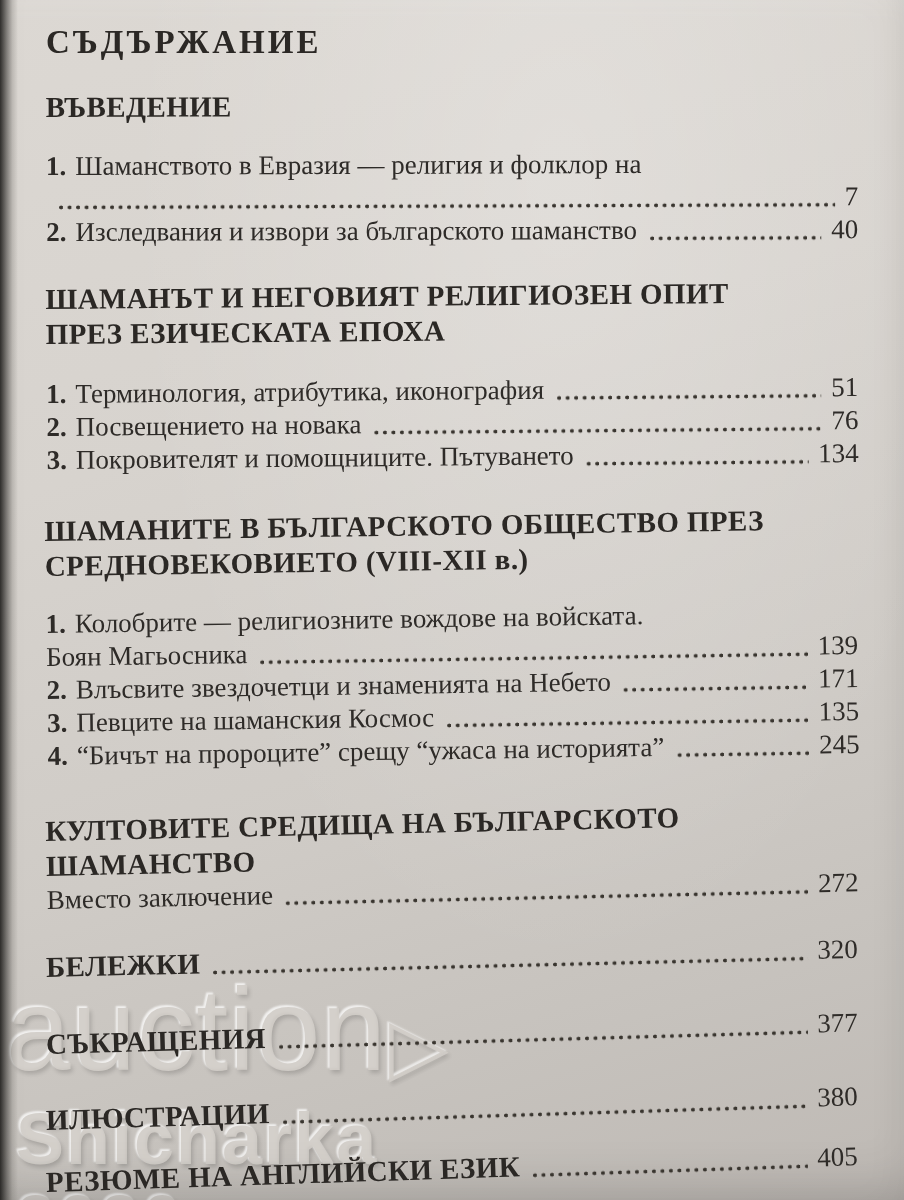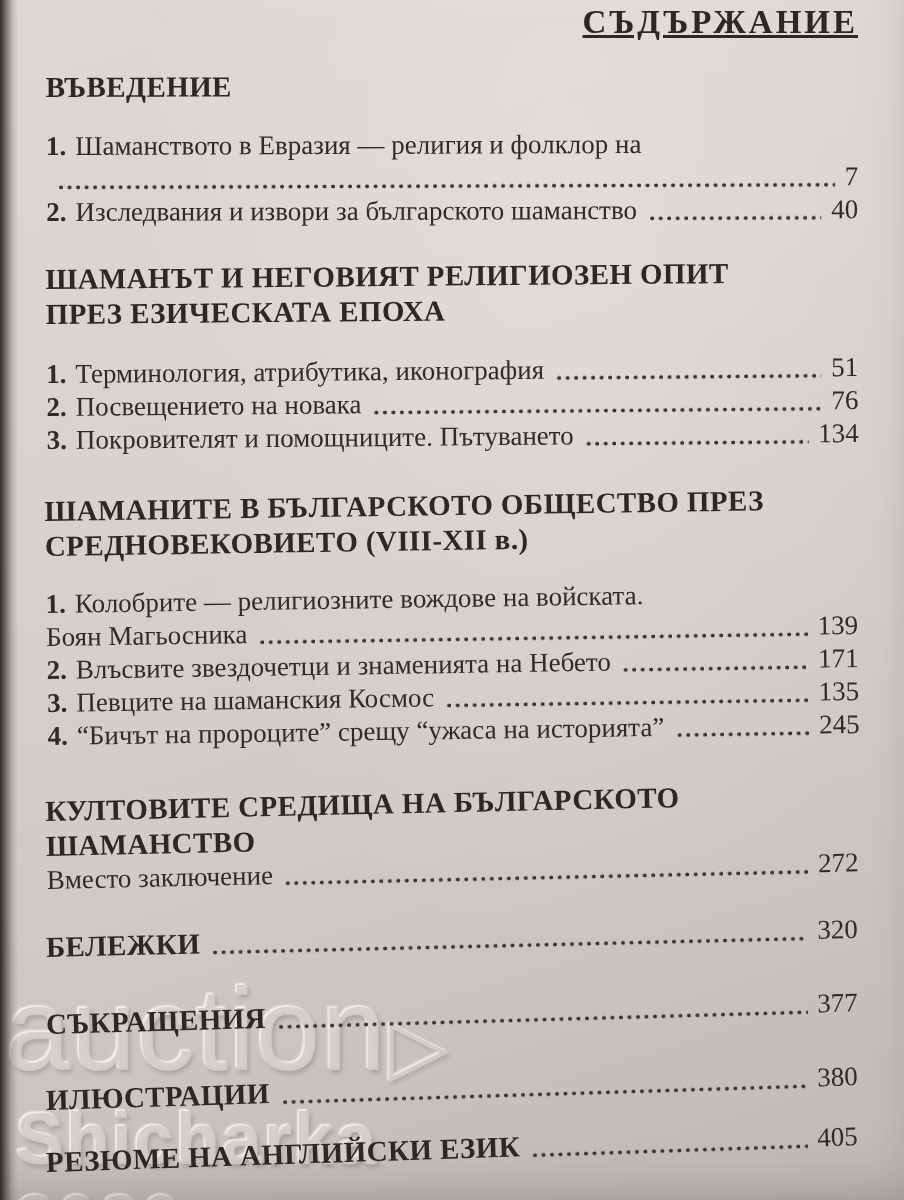--- a/index.html
+++ b/index.html
@@ -37,22 +37,22 @@
     user-select:none;
   }
   .wm-top{font-size:25px;font-weight:bold;letter-spacing:9px;margin-left:12px;opacity:.85;}
   .wm-main-row{display:flex;align-items:center;line-height:1;}
   .wm-main{font-size:116px;font-weight:normal;letter-spacing:1px;}
   .wm-arrow{font-size:78px;margin-left:2px;transform:translateY(16px);opacity:.9;}
   .wm-bottom{font-size:72px;font-weight:bold;letter-spacing:2px;margin:10px 0 0 10px;}
   
   .content{position:absolute;left:46px;right:46px;top:0;z-index:1;}
   .title{
-    margin:0 0 0;font-size:33px;line-height:44px;font-weight:bold;
-    text-align:right;letter-spacing:3px;color:#2b2825;text-decoration:underline;
+    margin:20px 0 0;font-size:33px;line-height:44px;font-weight:bold;
+    text-align:left;letter-spacing:3px;color:#2b2825;
   }
   .h{margin:0;font-size:29px;line-height:35px;font-weight:bold;letter-spacing:.4px;color:#2b2825;}
   .hl{display:block;white-space:nowrap;}
   .entries{margin-top:0;}
   .entry-line{font-size:27px;line-height:33px;white-space:nowrap;}
   .row{display:flex;align-items:flex-end;font-size:27px;line-height:33px;}
   .txt{white-space:nowrap;}
   .num{font-weight:bold;margin-right:9px;}
   .leader{
     flex:1 1 auto;min-width:22px;height:9px;align-self:flex-end;

